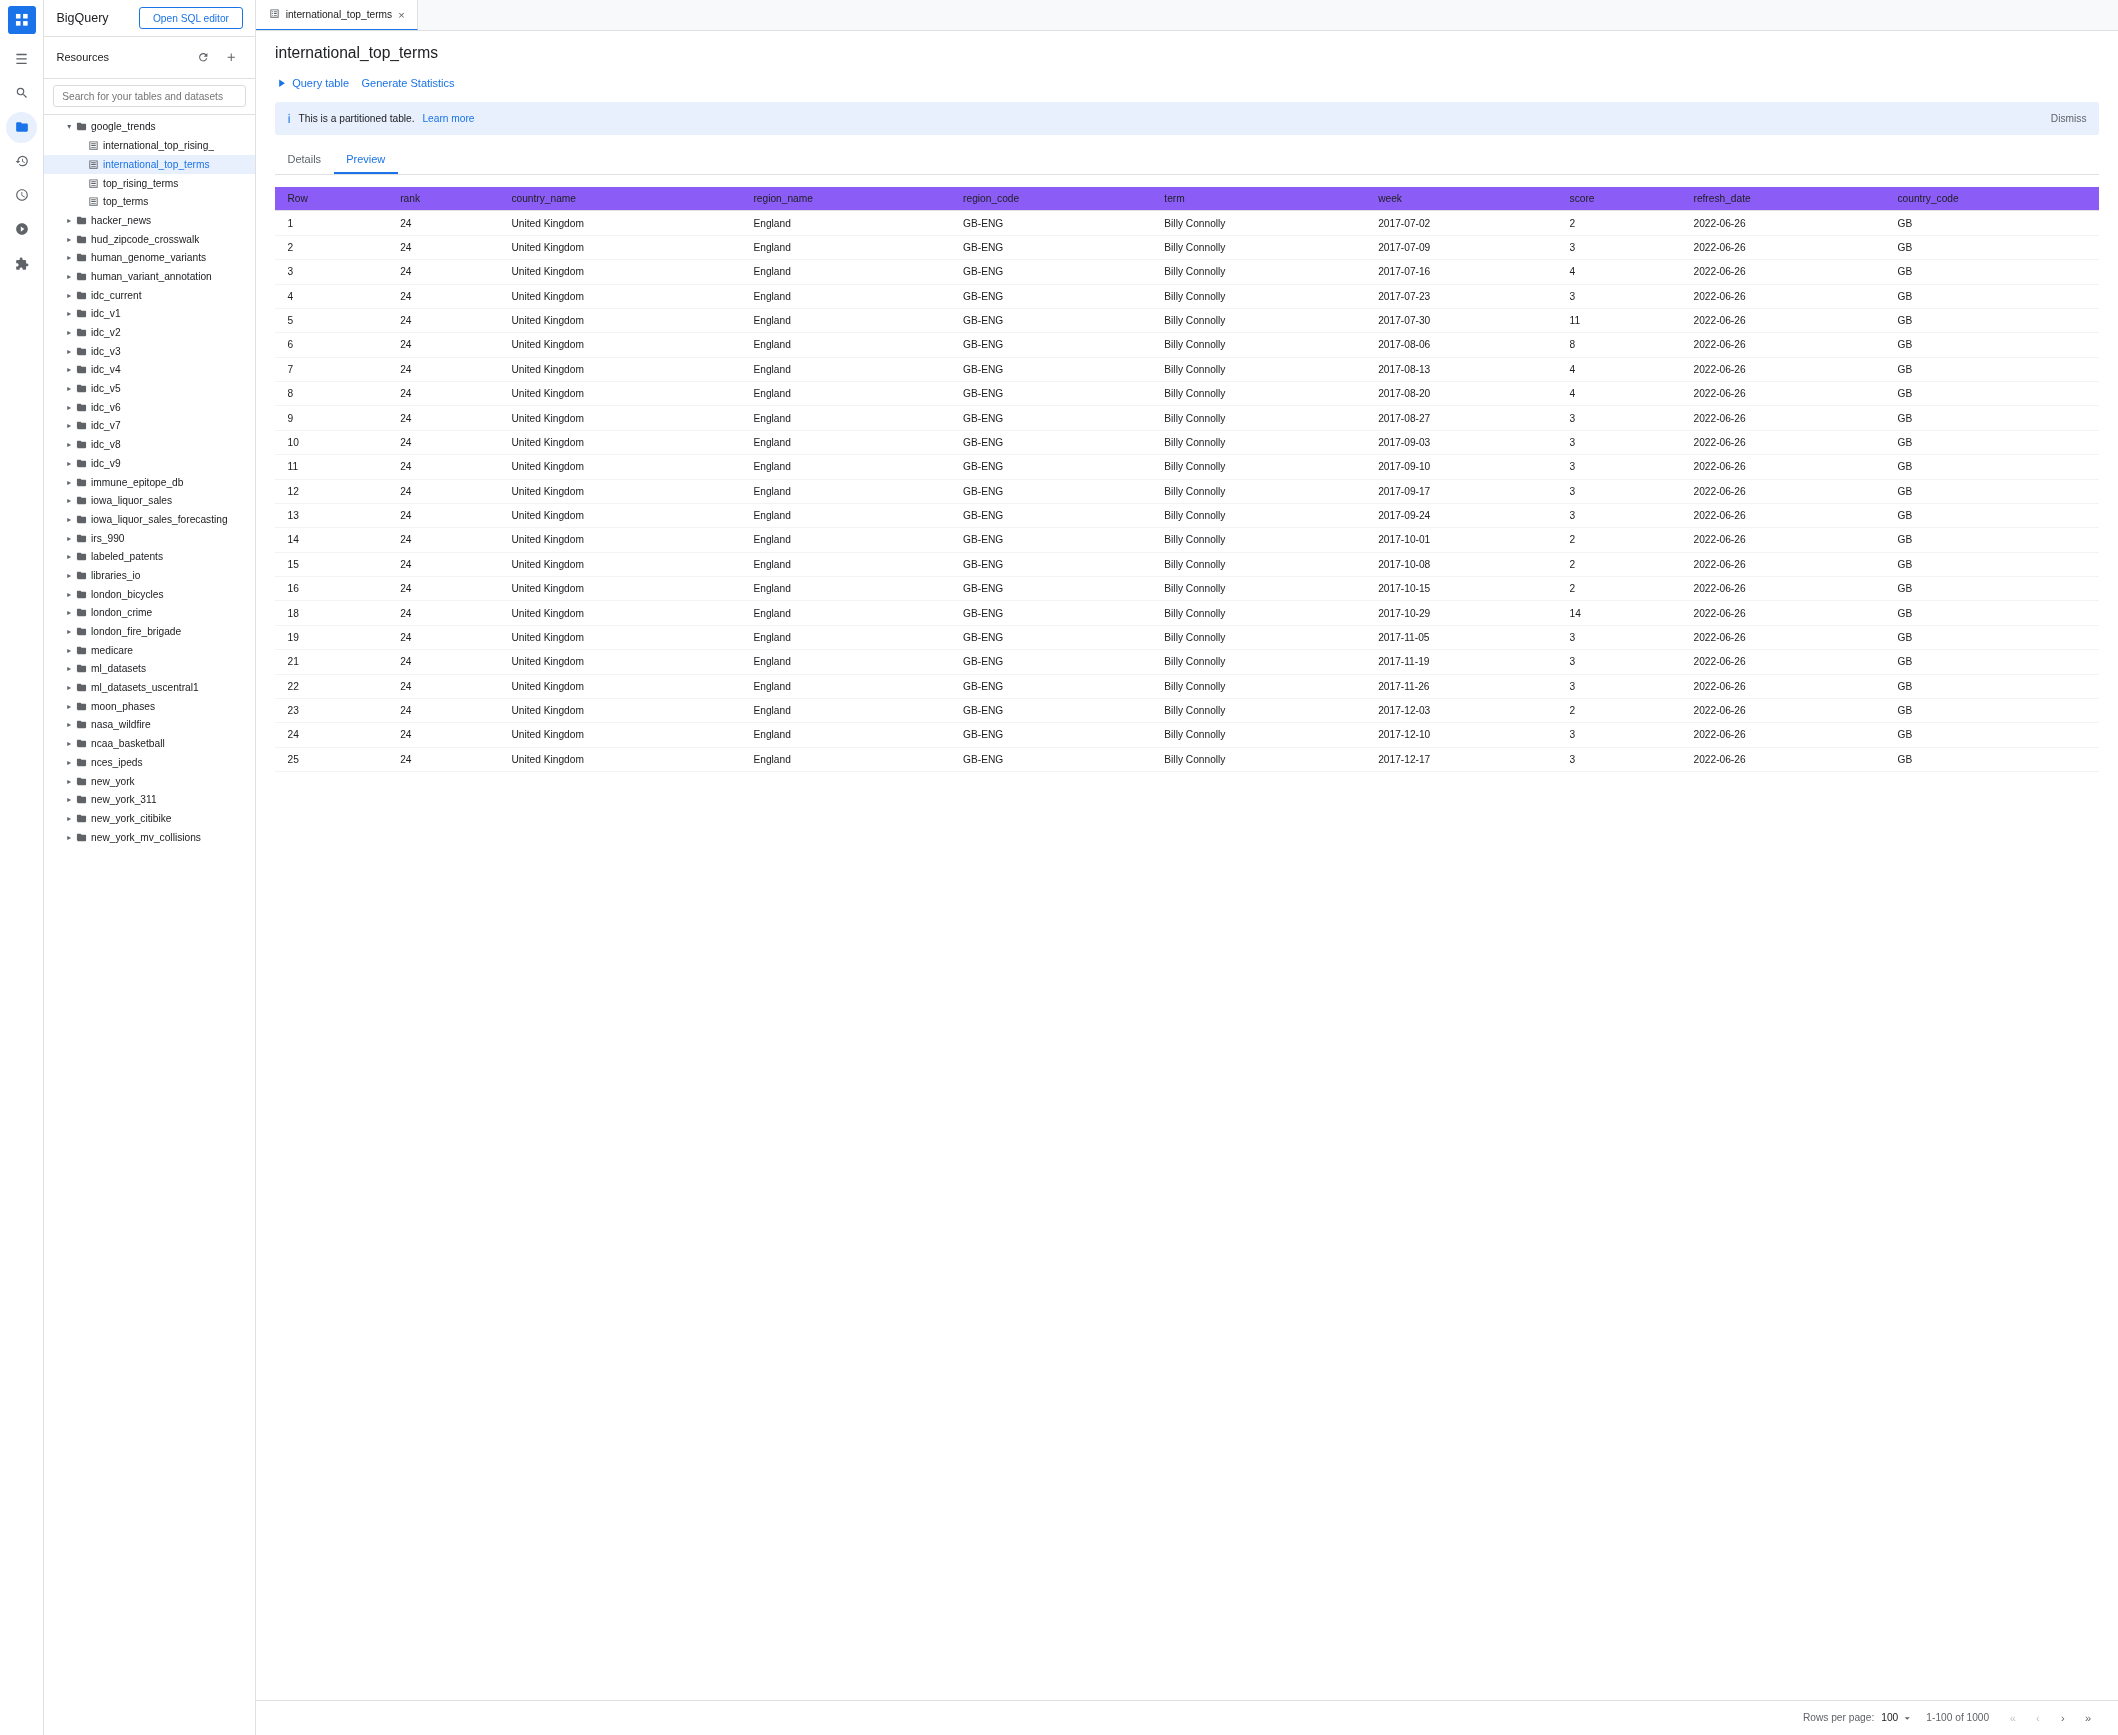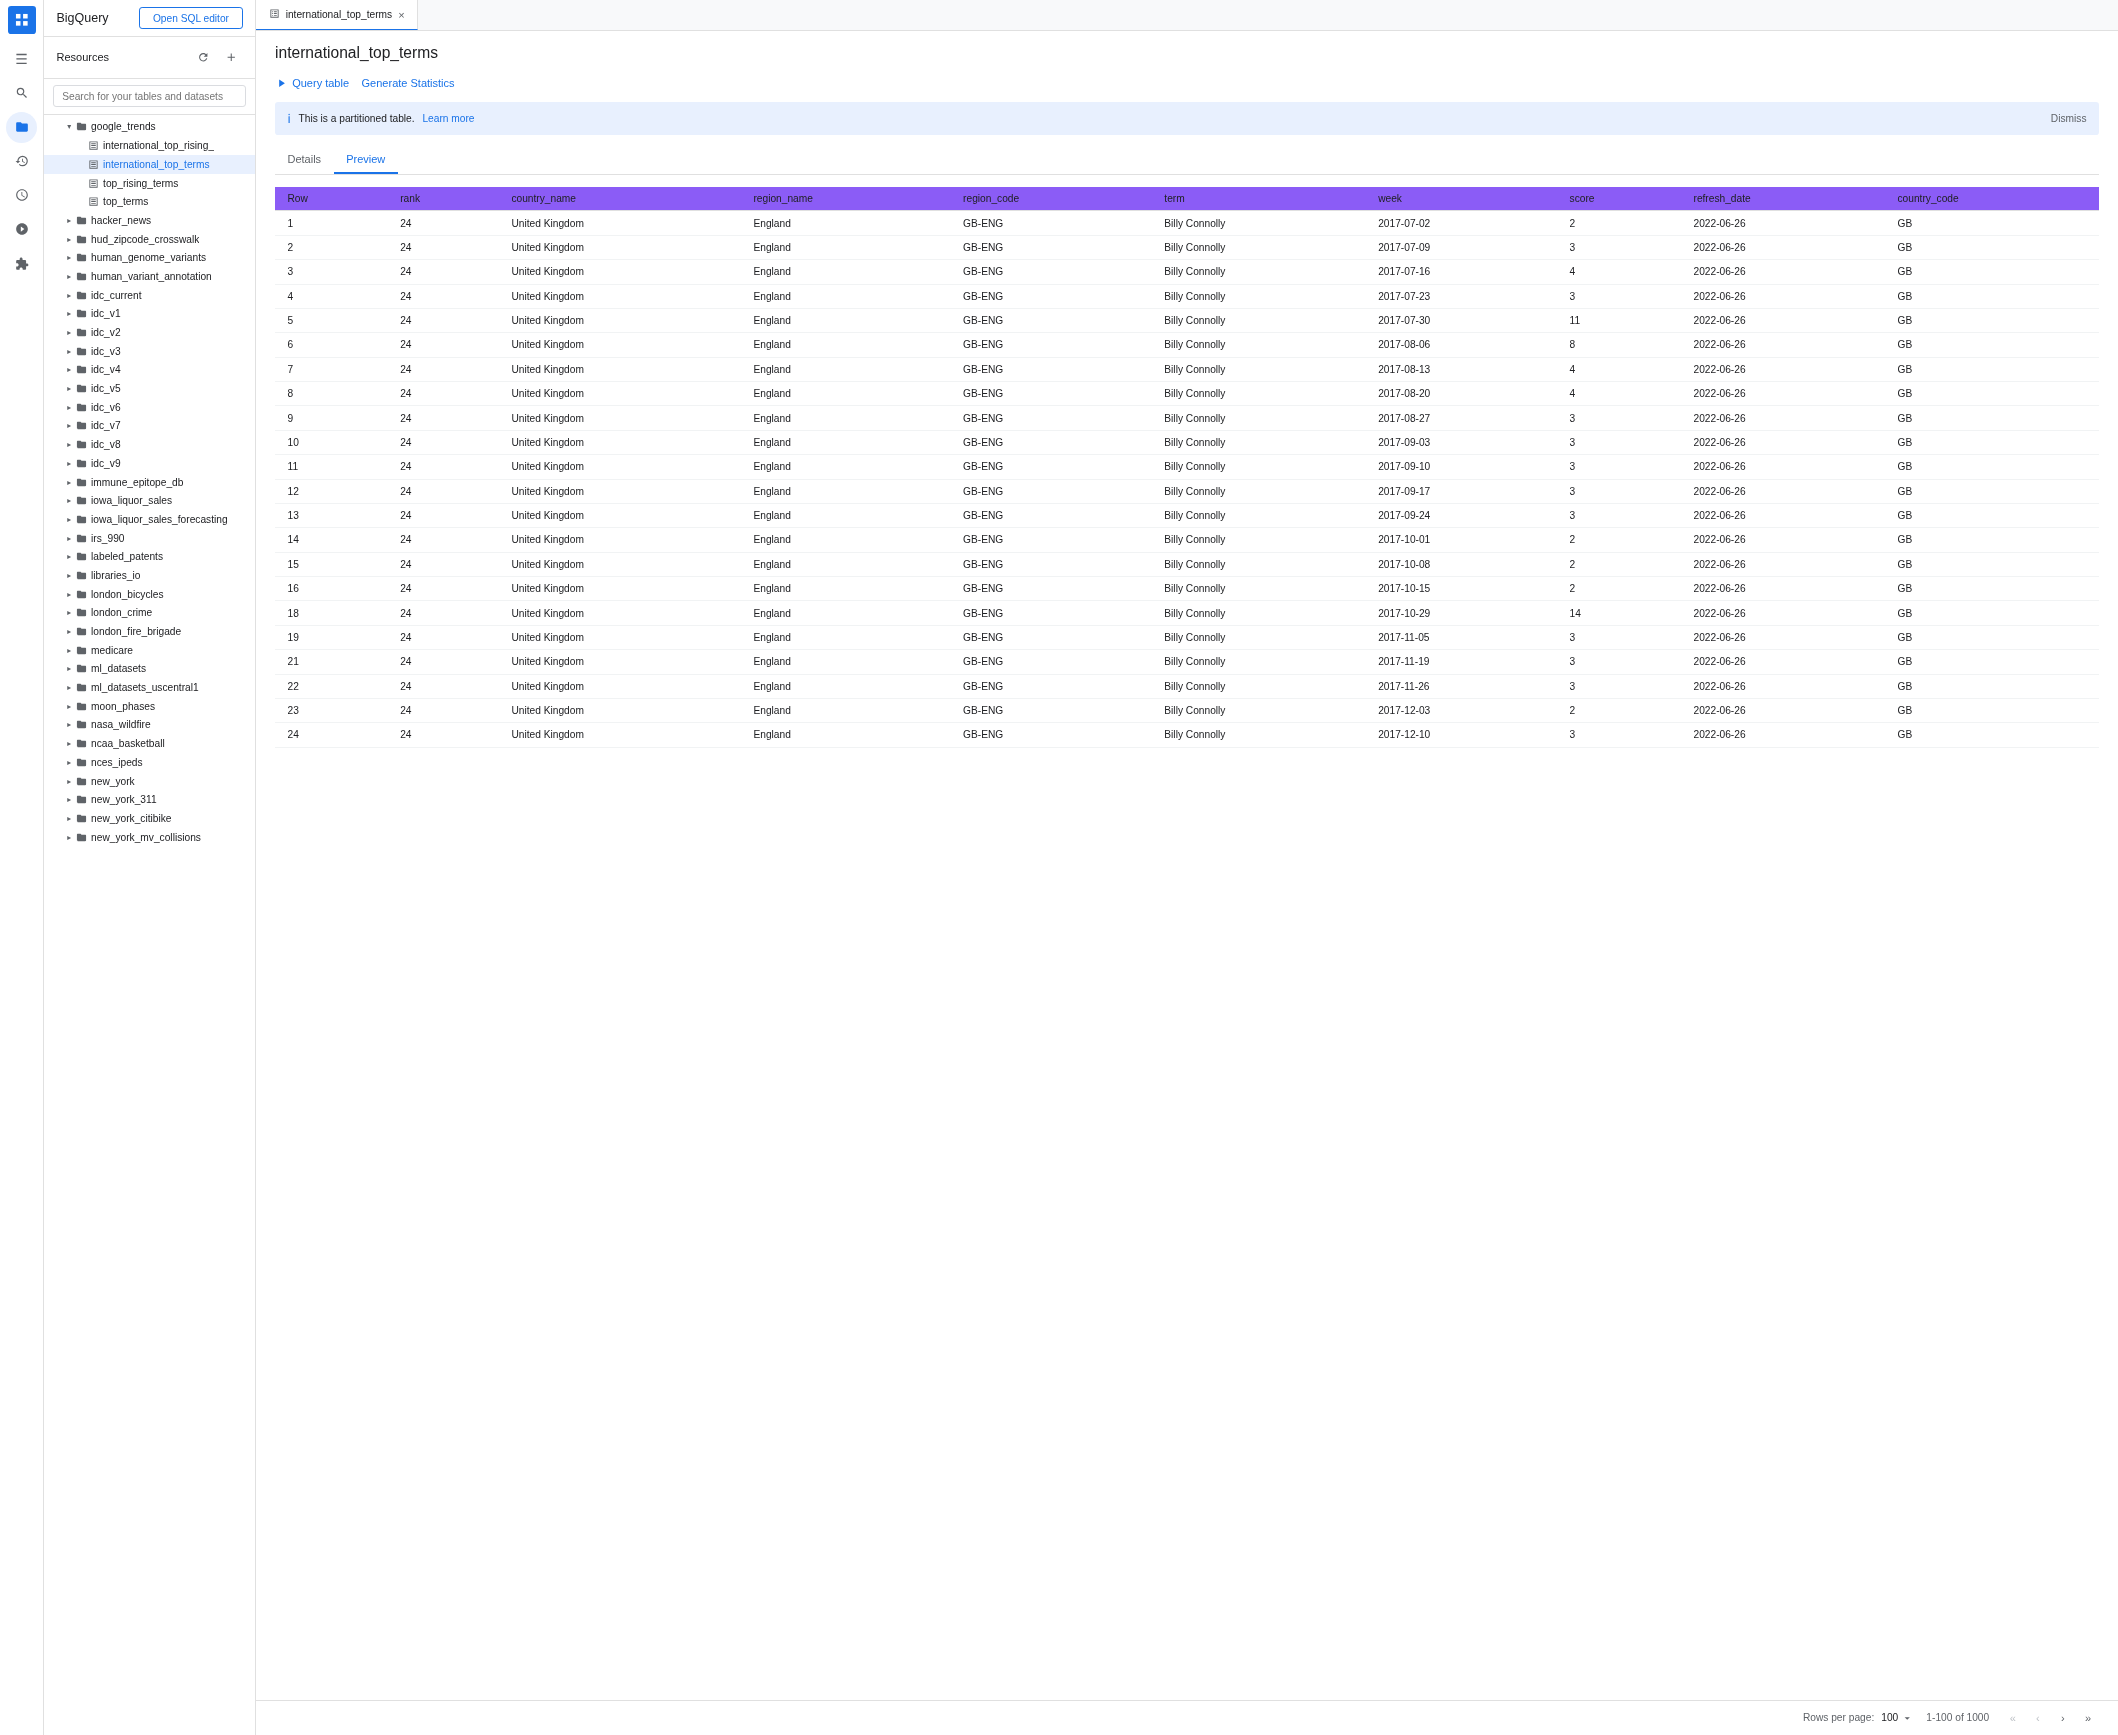--- a/index.html
+++ b/index.html
@@ -1122,20 +1122,32 @@
               <td>24</td>
               <td>United Kingdom</td>
               <td>England</td>
               <td>GB-ENG</td>
               <td>Billy Connolly</td>
               <td>2017-12-10</td>
               <td>3</td>
               <td>2022-06-26</td>
               <td>GB</td>
             </tr>
+            <tr>
+              <td>25</td>
+              <td>24</td>
+              <td>United Kingdom</td>
+              <td>England</td>
+              <td>GB-ENG</td>
+              <td>Billy Connolly</td>
+              <td>2017-12-17</td>
+              <td>3</td>
+              <td>2022-06-26</td>
+              <td>GB</td>
+            </tr>
           </tbody>
       </table>
     </div>
   </div>
 
   <div class="footer">
     <div class="footer-rows-select">
       <span>Rows per page:</span>
       <div class="rows-dropdown">
         <span>100</span>

